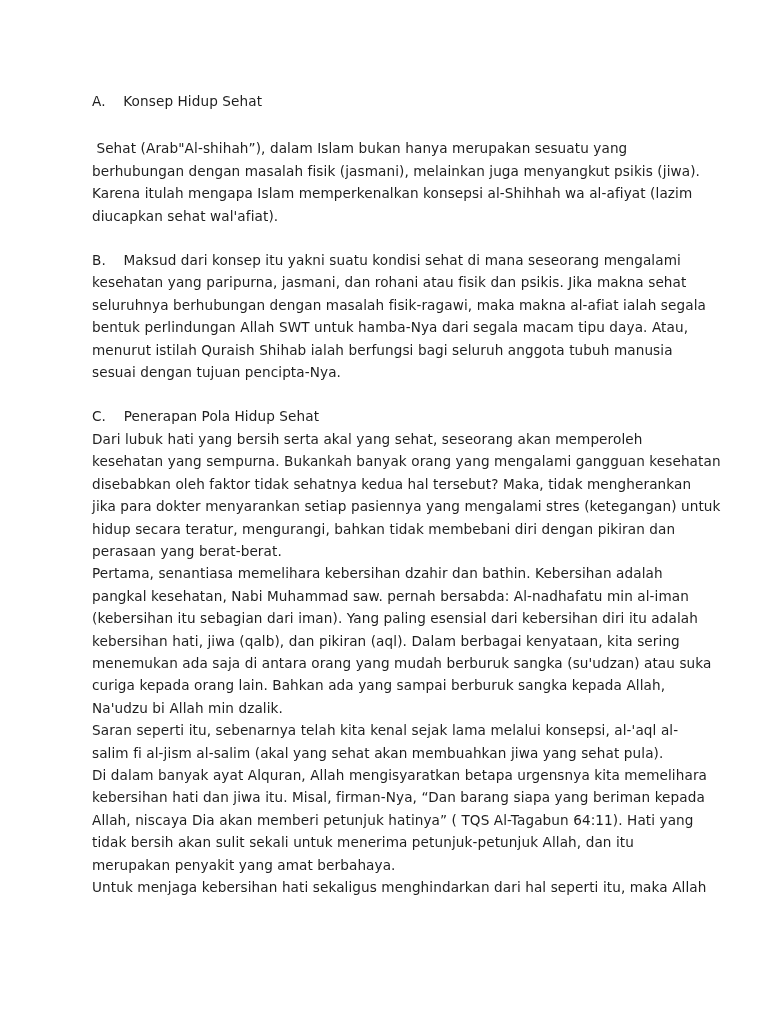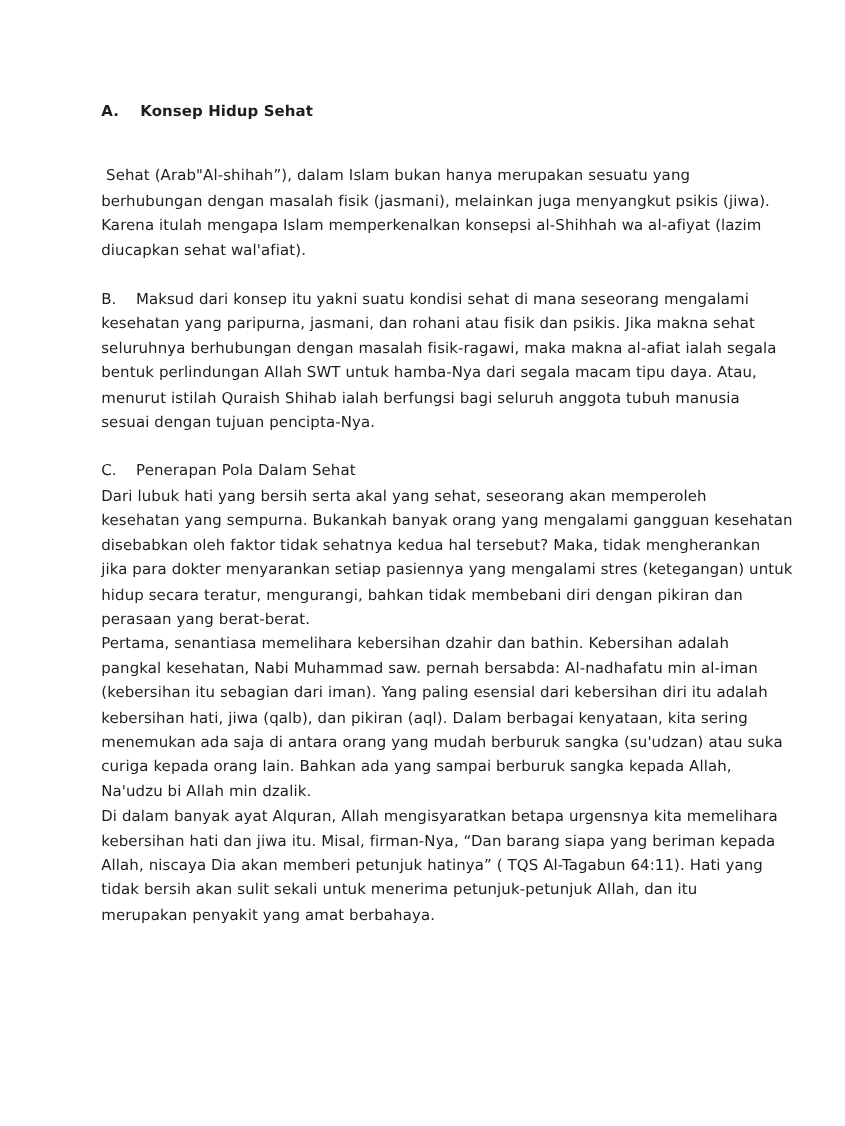--- a/index.html
+++ b/index.html
@@ -22,21 +22,21 @@
     font-family: "DejaVu Sans", sans-serif;
     font-size: 13.6px;
     line-height: 22.4px;
     color: #1e1e1e;
     letter-spacing: 0.1px;
   }
   .block {
     margin: 0;
     white-space: pre;      
   }
-  .after-heading-a { margin-bottom: 37px; font-weight: bold; }
+  .after-heading-a { margin-bottom: 25px; }
   .after-para      { margin-bottom: 22px; }
 </style>
 </head>
 <body>
 
 <div class="page">
   <div class="content">
 
     <div class="block after-heading-a">A.    Konsep Hidup Sehat</div>
 
@@ -45,40 +45,43 @@
 Karena itulah mengapa Islam memperkenalkan konsepsi al-Shihhah wa al-afiyat (lazim
 diucapkan sehat wal'afiat).</div>
 
     <div class="block after-para">B.    Maksud dari konsep itu yakni suatu kondisi sehat di mana seseorang mengalami
 kesehatan yang paripurna, jasmani, dan rohani atau fisik dan psikis. Jika makna sehat
 seluruhnya berhubungan dengan masalah fisik-ragawi, maka makna al-afiat ialah segala
 bentuk perlindungan Allah SWT untuk hamba-Nya dari segala macam tipu daya. Atau,
 menurut istilah Quraish Shihab ialah berfungsi bagi seluruh anggota tubuh manusia
 sesuai dengan tujuan pencipta-Nya.</div>
 
-    <div class="block">C.    Penerapan Pola Dalam Sehat</div>
+    <div class="block">C.    Penerapan Pola Hidup Sehat</div>
 
 
     <div class="block">Dari lubuk hati yang bersih serta akal yang sehat, seseorang akan memperoleh
 kesehatan yang sempurna. Bukankah banyak orang yang mengalami gangguan kesehatan
 disebabkan oleh faktor tidak sehatnya kedua hal tersebut? Maka, tidak mengherankan
 jika para dokter menyarankan setiap pasiennya yang mengalami stres (ketegangan) untuk
 hidup secara teratur, mengurangi, bahkan tidak membebani diri dengan pikiran dan
 perasaan yang berat-berat.</div>
 
     <div class="block">Pertama, senantiasa memelihara kebersihan dzahir dan bathin. Kebersihan adalah
 pangkal kesehatan, Nabi Muhammad saw. pernah bersabda: Al-nadhafatu min al-iman
 (kebersihan itu sebagian dari iman). Yang paling esensial dari kebersihan diri itu adalah
 kebersihan hati, jiwa (qalb), dan pikiran (aql). Dalam berbagai kenyataan, kita sering
 menemukan ada saja di antara orang yang mudah berburuk sangka (su'udzan) atau suka
 curiga kepada orang lain. Bahkan ada yang sampai berburuk sangka kepada Allah,
 Na'udzu bi Allah min dzalik.</div>
 
+    <div class="block">Saran seperti itu, sebenarnya telah kita kenal sejak lama melalui konsepsi, al-'aql al-
+salim fi al-jism al-salim (akal yang sehat akan membuahkan jiwa yang sehat pula).</div>
 
     <div class="block">Di dalam banyak ayat Alquran, Allah mengisyaratkan betapa urgensnya kita memelihara
 kebersihan hati dan jiwa itu. Misal, firman-Nya, “Dan barang siapa yang beriman kepada
 Allah, niscaya Dia akan memberi petunjuk hatinya” ( TQS Al-Tagabun 64:11). Hati yang
 tidak bersih akan sulit sekali untuk menerima petunjuk-petunjuk Allah, dan itu
 merupakan penyakit yang amat berbahaya.</div>
 
+    <div class="block">Untuk menjaga kebersihan hati sekaligus menghindarkan dari hal seperti itu, maka Allah</div>
 
   </div>
 </div>
 
 </body></html>

